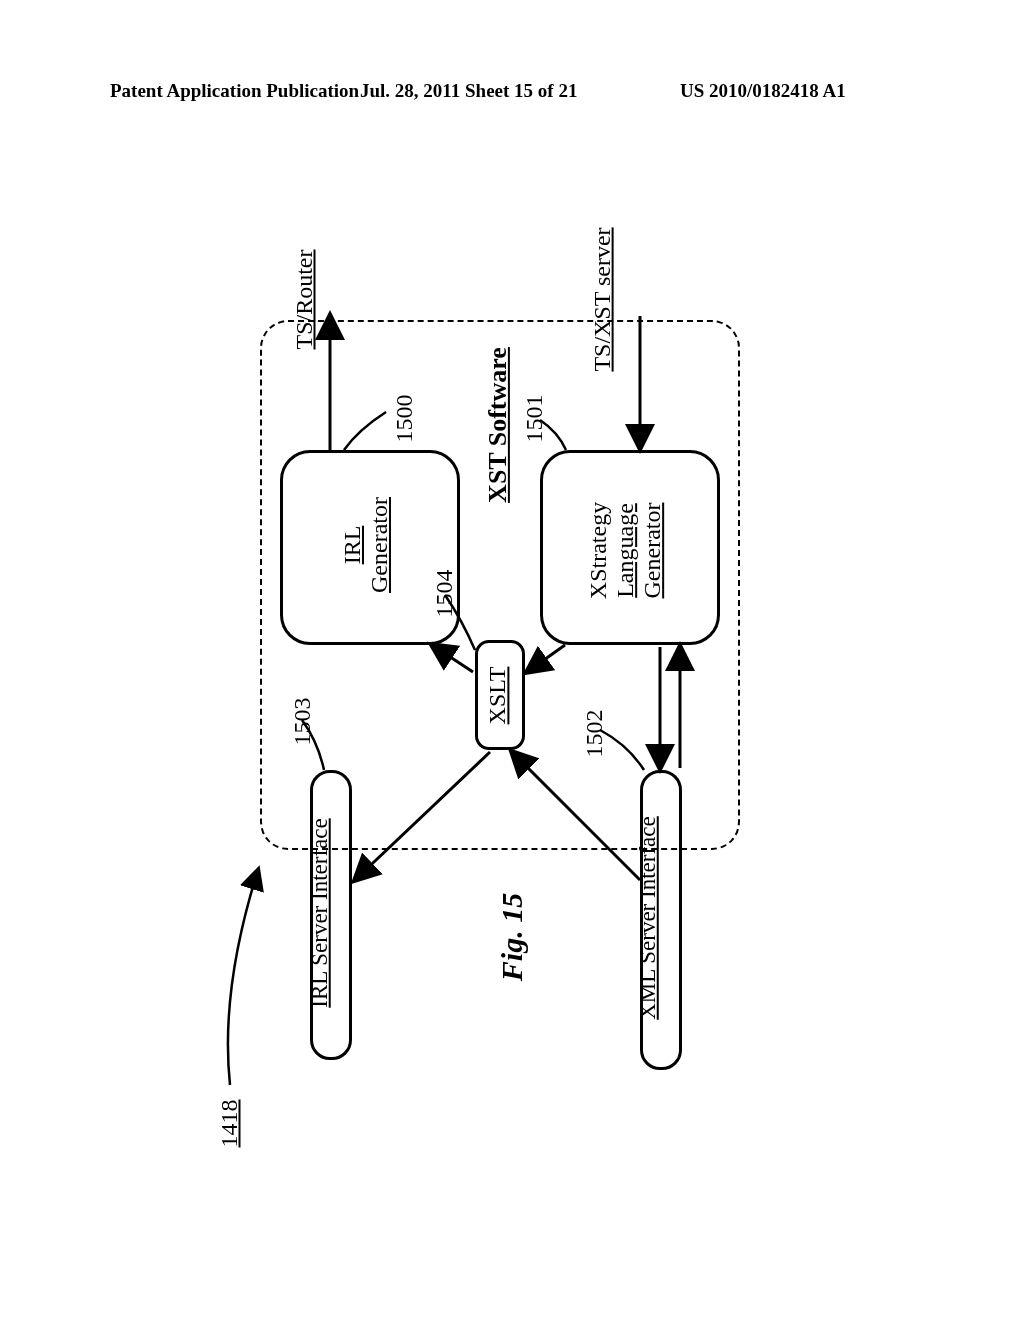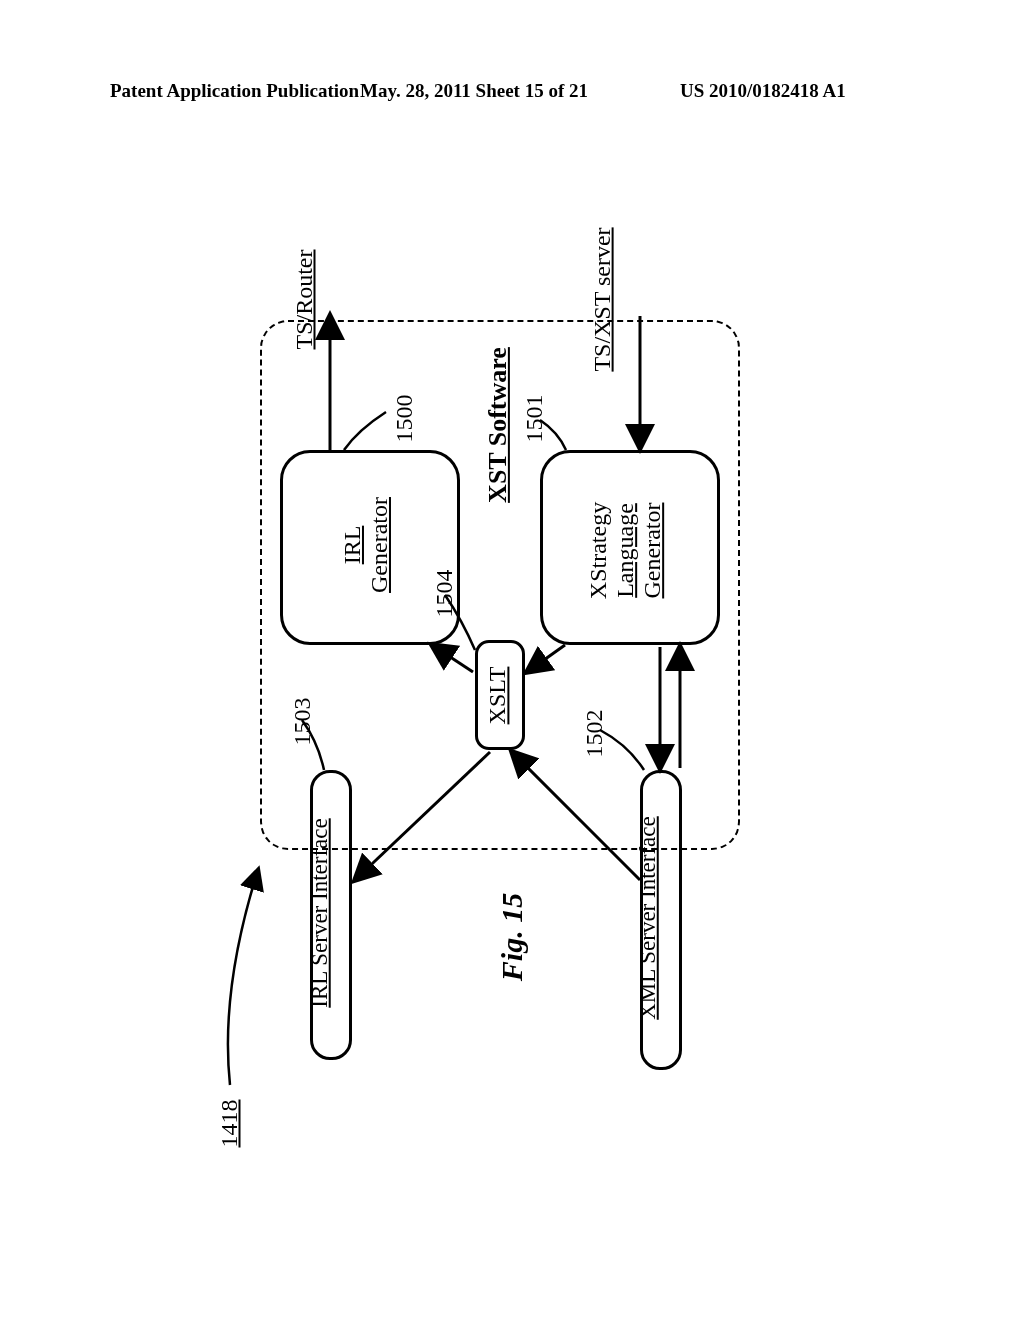--- a/index.html
+++ b/index.html
@@ -56,21 +56,21 @@
   
   .leader { fill: none; stroke: #000; stroke-width: 2.5; }
   .arrowhead { fill: #000; }
   .arrow-line { stroke: #000; stroke-width: 3; fill: none; }
 </style>
 </head>
 <body>
 
 <div class="header">
   <span class="header-left">Patent Application Publication</span>
-  <span class="header-mid">May. 28, 2011  Sheet 15 of 21</span>
+  <span class="header-mid">Jul. 28, 2011  Sheet 15 of 21</span>
   <span class="header-right">US 2010/0182418 A1</span>
 </div>
 
 <div class="dashed-container" style="left:260px; top:320px; width:480px; height:530px;"></div>
 
 <div class="txt txt-lg rot ul" style="left:420px; top:410px;">XST Software</div>
 
 <div class="txt rot ul" style="left:254px; top:286px;">TS/Router</div>
 
 <div class="txt rot ul" style="left:530px; top:286px;">TS/XST server</div>

